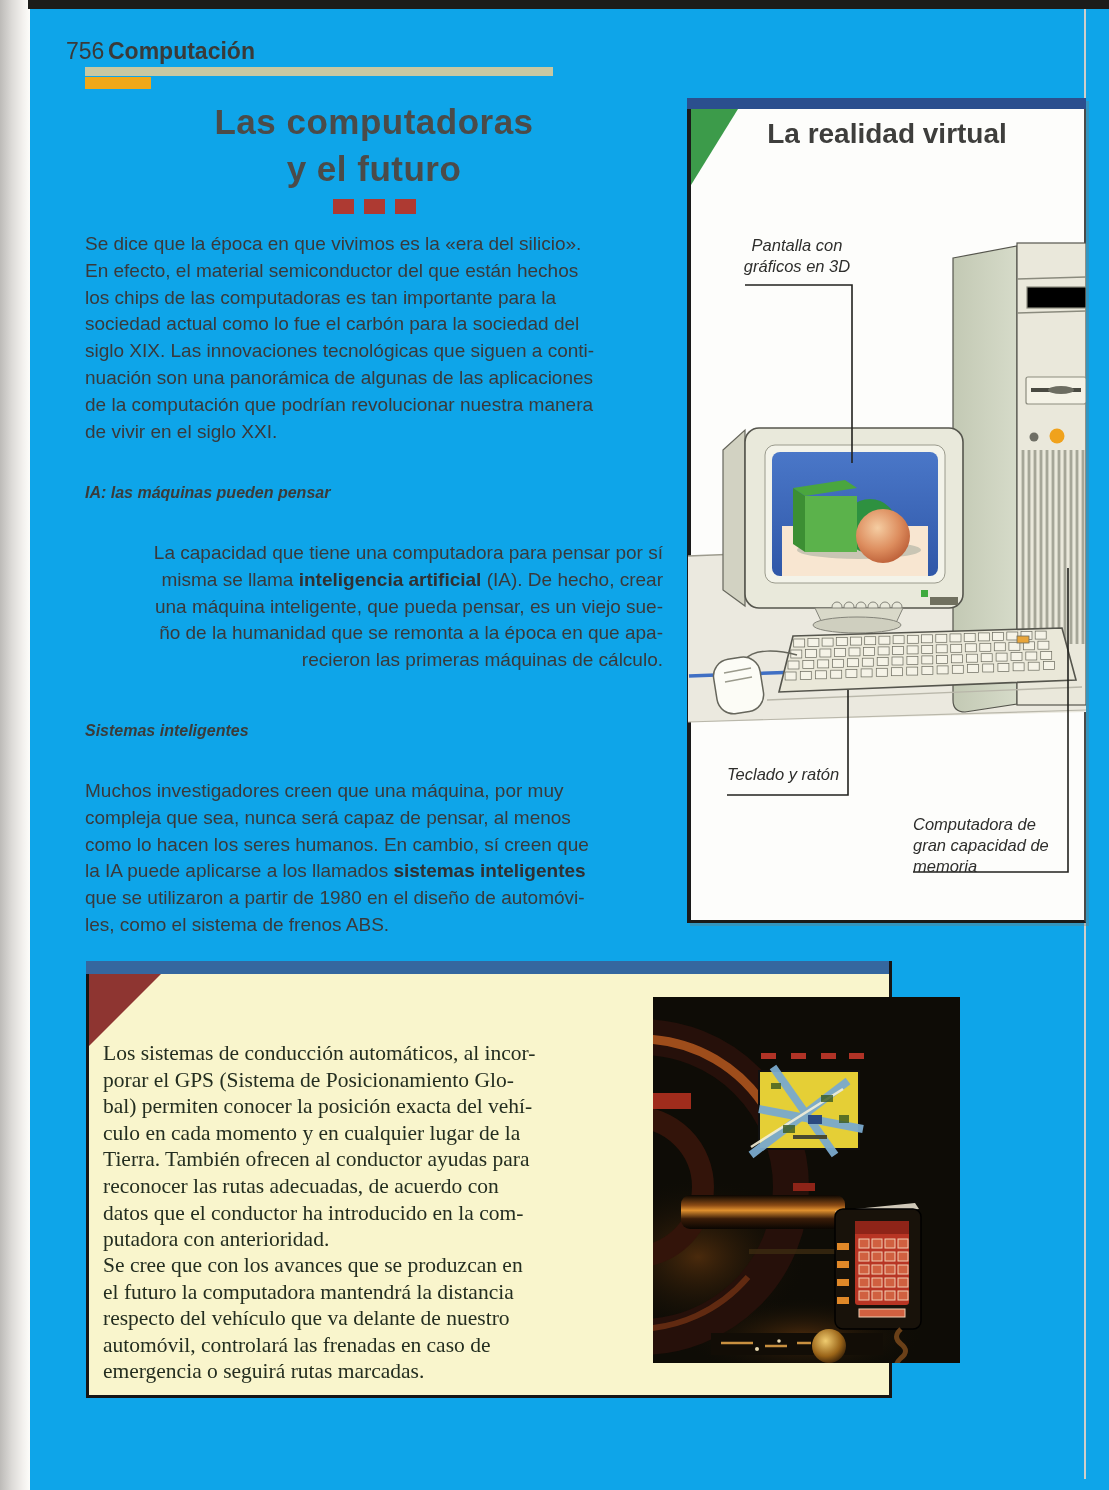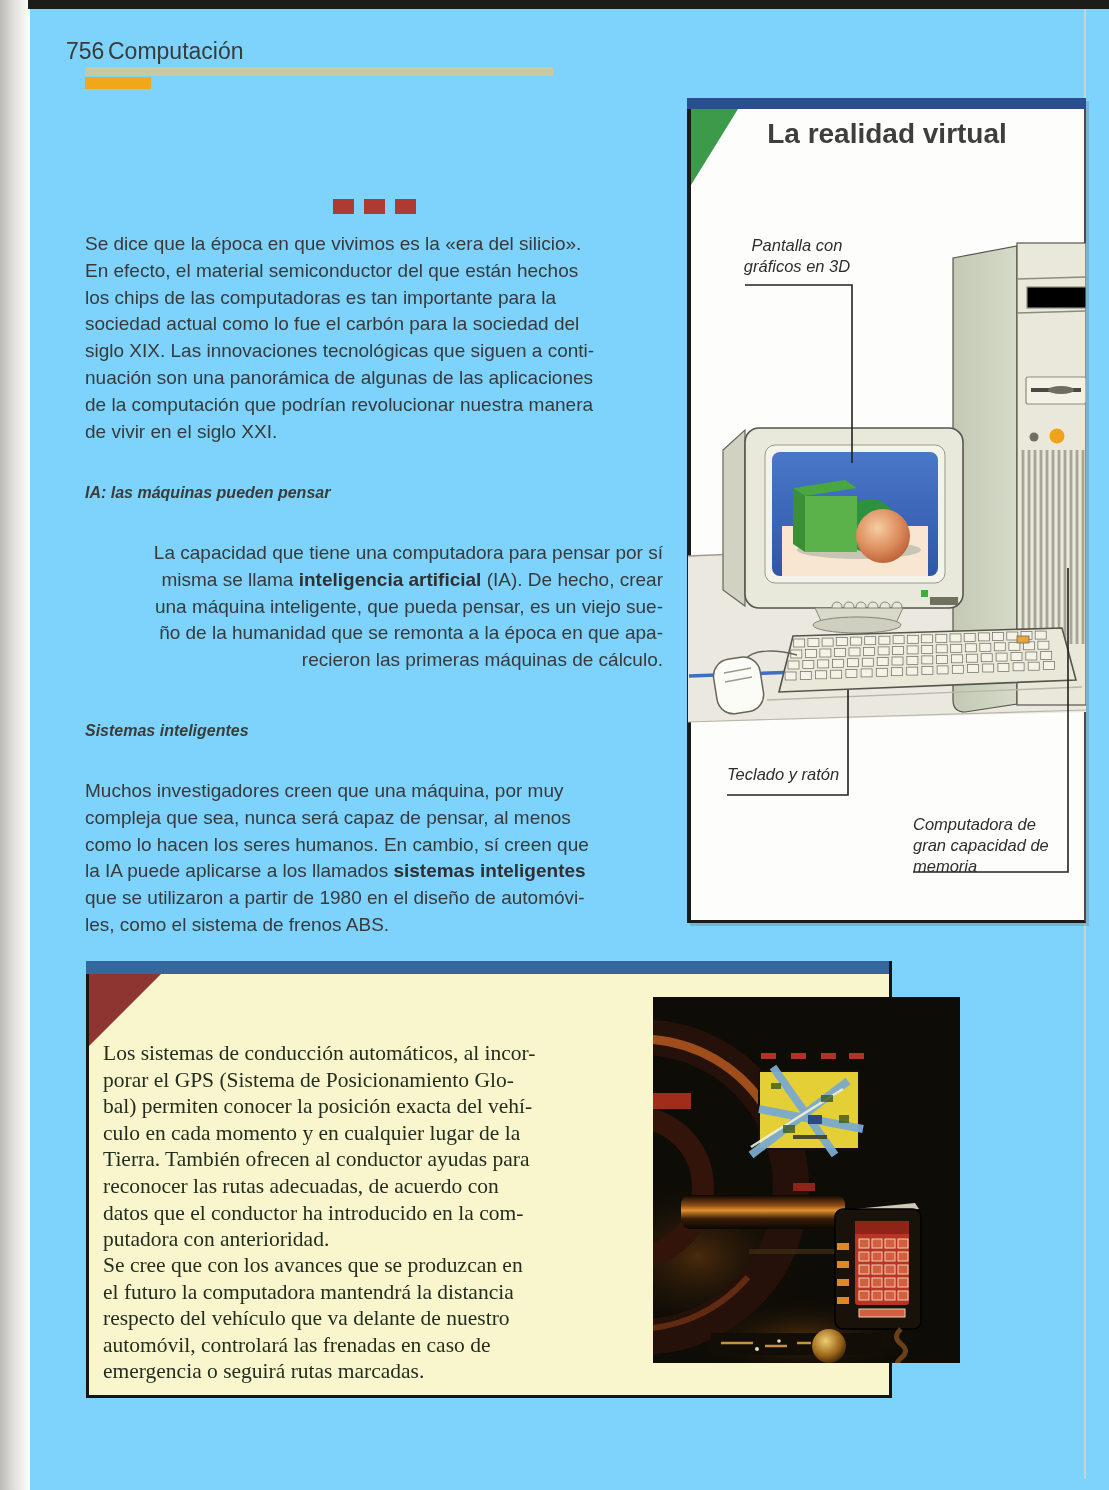--- a/index.html
+++ b/index.html
@@ -1,29 +1,29 @@
 <!DOCTYPE html>
 <html><head>
 <meta charset="utf-8">
 <style>
   html,body{margin:0;padding:0;background:#ffffff;}
-  #canvas{position:relative;width:1109px;height:1490px;background:#7dd3fc;overflow:hidden;
+  #canvas{position:relative;width:1109px;height:1490px;background:#0ea5e9;overflow:hidden;
           font-family:"Liberation Sans", sans-serif;}
   .abs{position:absolute;}
   .preline{white-space:pre-line;}
 
   
   .scan-topbar{left:28px;top:0;width:1081px;height:9px;background:#1c1c1a;}
   .scan-leftedge{left:0;top:0;width:30px;height:1490px;
      background:linear-gradient(to right,#bdbbb8 0%,#dddbd8 40%,#f2f0ed 75%,#fdfdfa 100%);}
   .scan-rightline{left:1084px;top:9px;width:2px;height:1470px;background:#cfcfcb;}
 
   
   .pagenum{left:66px;top:38px;font-size:23px;color:#3a3a38;}
-  .sectionname{left:108px;top:38px;font-size:23px;color:#3a3a38;}
+  .sectionname{left:108px;top:38px;font-size:23px;color:#3a3a38;font-weight:bold;}
   .rule-olive{left:85px;top:67px;width:468px;height:9px;background:#c8c8a2;}
   .rule-orange{left:85px;top:77px;width:66px;height:12px;background:#f0a818;}
 
   
   .article-title{left:85px;top:98px;width:578px;text-align:center;
      font-size:35px;font-weight:bold;color:#4b4b49;line-height:47px;letter-spacing:.5px;}
   .squares{left:85px;top:199px;width:578px;text-align:center;}
   .squares span{display:inline-block;width:21px;height:15px;background:#ae3a32;margin:0 5px;}
 
   
@@ -66,20 +66,24 @@
 
   <div class="abs scan-leftedge"></div>
   <div class="abs scan-topbar"></div>
   <div class="abs scan-rightline"></div>
 
   <div class="abs pagenum">756</div>
   <div class="abs sectionname">Computación</div>
   <div class="abs rule-olive"></div>
   <div class="abs rule-orange"></div>
 
+  <div class="abs article-title">
+    <div>Las computadoras</div>
+    <div>y el futuro</div>
+  </div>
   <div class="abs squares">
     <span></span><span></span><span></span>
   </div>
 
   <p class="abs bodytext preline" style="top:231px;margin:0;">Se dice que la época en que vivimos es la «era del silicio».
 En efecto, el material semiconductor del que están hechos
 los chips de las computadoras es tan importante para la
 sociedad actual como lo fue el carbón para la sociedad del
 siglo XIX. Las innovaciones tecnológicas que siguen a conti-
 nuación son una panorámica de algunas de las aplicaciones

